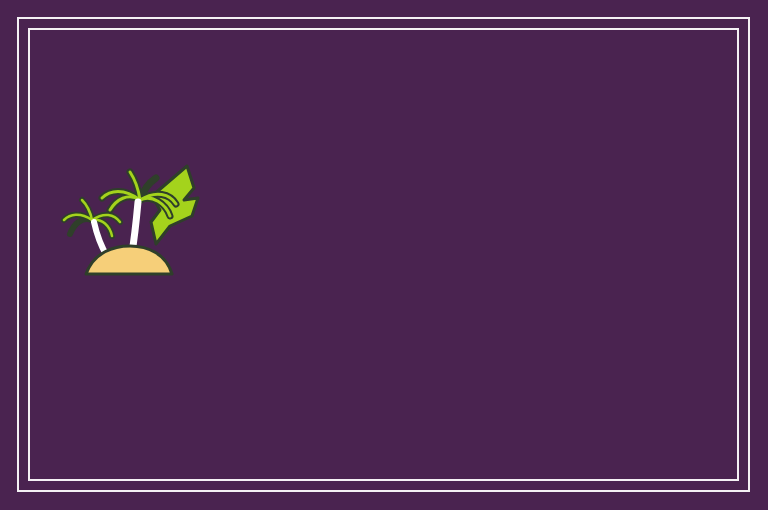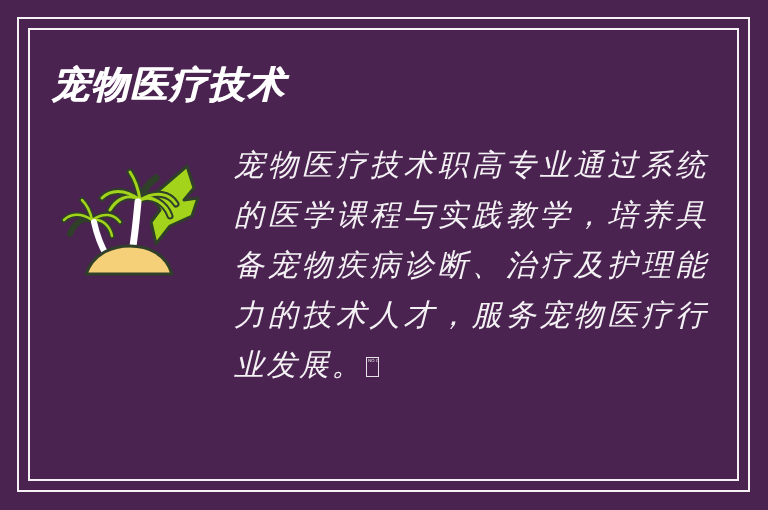--- a/index.html
+++ b/index.html
@@ -113,21 +113,20 @@
 </head>
 <body>
 
 <div class="canvas">
 
   <div class="bg-layer" style="background: rgb(74, 35, 80);"></div>
 
   <div class="frame-outer" style="border-color: rgb(245, 241, 245);"></div>
   <div class="frame-inner" style="border-color: rgb(245, 241, 245);"></div>
 
-  <div class="title" style="color: rgb(255, 255, 255);">宠物医疗技术</div>
 
   <div class="content">
 
     <div class="illus">
       <svg viewBox="0 0 160 140" width="160" height="140" aria-hidden="true">
 
         <path d="M100 48 L135 18 L142 40 L132 52 L146 50 L140 68 L118 78 L104 96 L99 74 L108 62 Z" fill="#a4d31c" stroke="#2f3f2a" stroke-width="3" stroke-linejoin="round"></path>
 
         <g stroke="#2f3f2a" stroke-width="7" stroke-linecap="round" fill="none">
           <path d="M88 52 C72 40 58 42 50 50"></path>
@@ -159,18 +158,15 @@
           <path d="M40 72 C50 70 58 78 60 88"></path>
         </g>
 
         <path d="M86 54 C84 76 82 96 78 116" stroke="#ffffff" stroke-width="7" stroke-linecap="round" fill="none"></path>
         <path d="M42 74 C46 92 52 106 62 118" stroke="#ffffff" stroke-width="6" stroke-linecap="round" fill="none"></path>
 
         <path d="M34 126 C42 104 62 98 78 98 C96 98 114 106 120 126 Z" fill="#f6cf79" stroke="#2f3f2a" stroke-width="3" stroke-linejoin="round"></path>
       </svg>
     </div>
 
-    <div class="para" style="color: rgb(244, 241, 244);">
-      <span>宠物医疗技术职高专业通过系统的医学课程与实践教学，培养具备宠物疾病诊断、治疗及护理能力的技术人才，服务宠物医疗行业发展。</span><span class="tofu"><i>NO GLYPH</i></span>
-    </div>
 
   </div>
 </div>
 
 </body></html>

